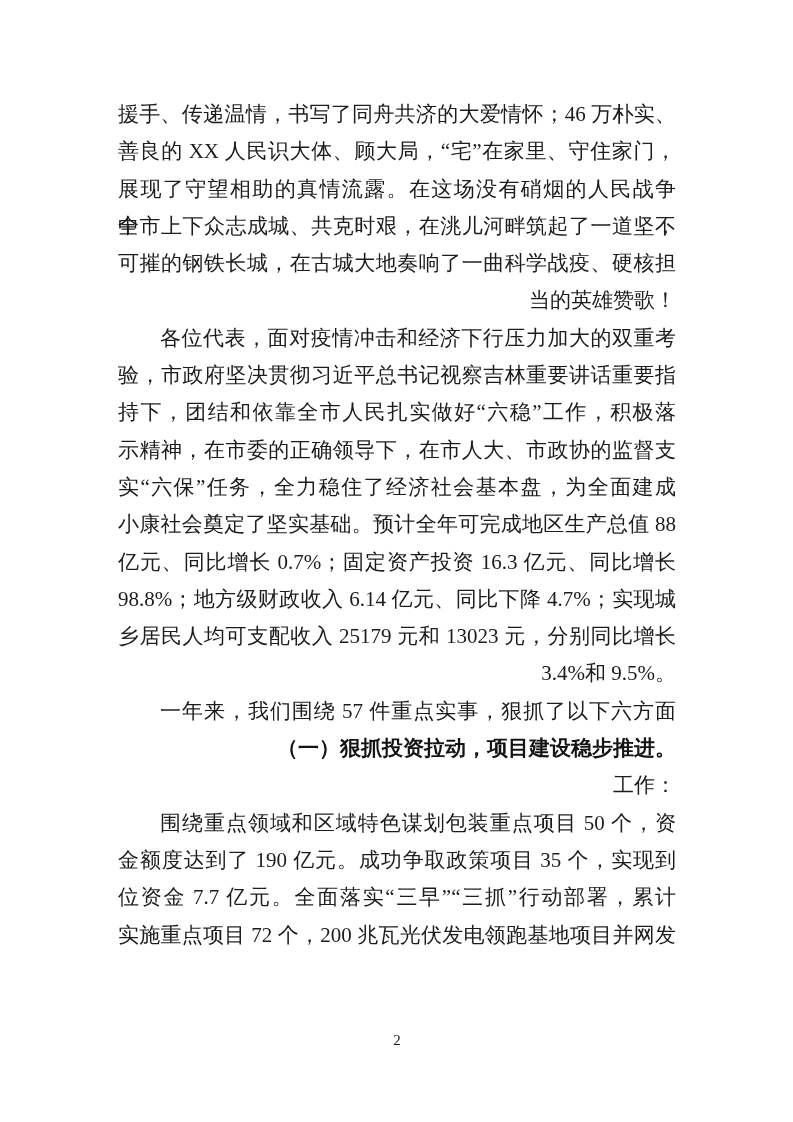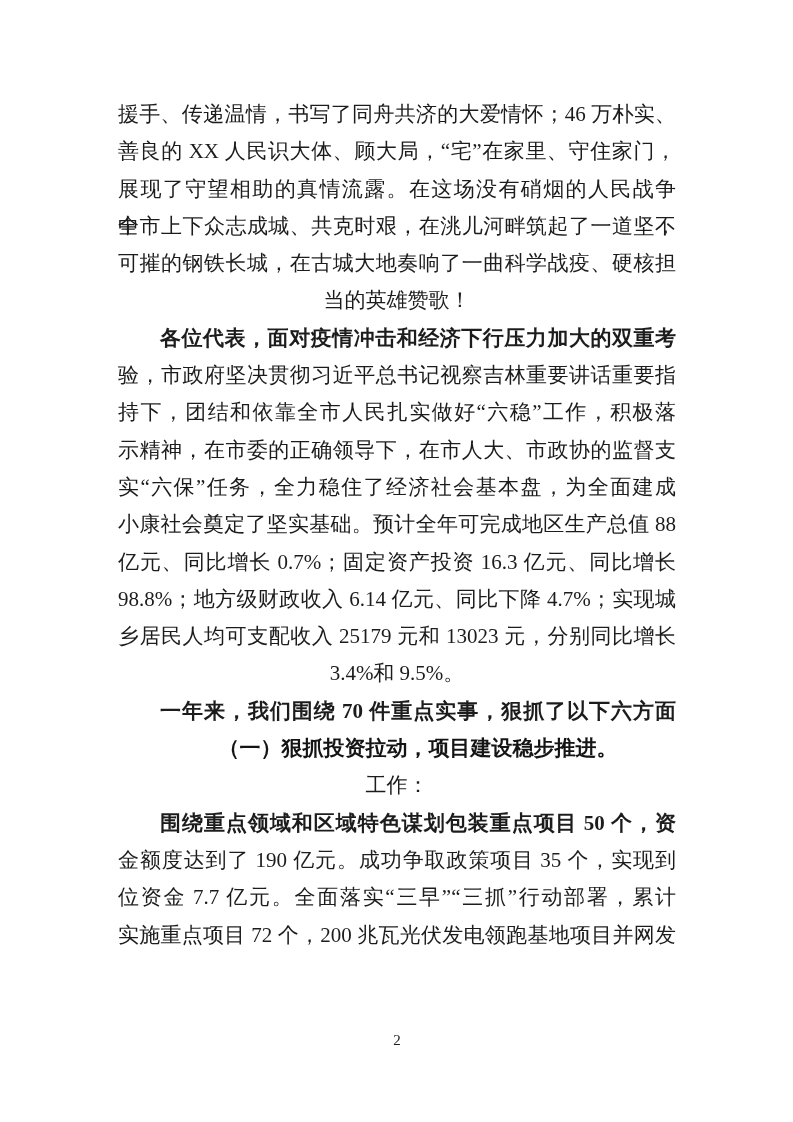--- a/index.html
+++ b/index.html
@@ -25,32 +25,31 @@
     position: absolute;
     left: 118px;
     top: 96px;
     width: 558px;
     color: #1c1c1c;
     font-size: 21px;
     line-height: 37.3px;
   }
   .ln {
     height: 37.3px;
-    text-align: center;
+    text-align: right;
   }
   
   .ln.j {
     text-align: justify;
     text-align-last: justify;
     text-justify: inter-character;
   }
   
   .ln.ind {
     text-indent: 2em;
-    font-weight: bold;
   }
   
   .ln.head {
     font-weight: bold;
     color: #141414;
   }
   .page-footer {
     position: absolute;
     left: 118px;
     top: 1030px;
@@ -80,21 +79,21 @@
     <div class="ln j">验，市政府坚决贯彻习近平总书记视察吉林重要讲话重要指</div>
     <div class="ln j">持下，团结和依靠全市人民扎实做好“六稳”工作，积极落</div>
     <div class="ln j">示精神，在市委的正确领导下，在市人大、市政协的监督支</div>
     <div class="ln j">实“六保”任务，全力稳住了经济社会基本盘，为全面建成</div>
     <div class="ln j">小康社会奠定了坚实基础。预计全年可完成地区生产总值 88</div>
     <div class="ln j">亿元、同比增长 0.7%；固定资产投资 16.3 亿元、同比增长</div>
     <div class="ln j">98.8%；地方级财政收入 6.14 亿元、同比下降 4.7%；实现城</div>
     <div class="ln j">乡居民人均可支配收入 25179 元和 13023 元，分别同比增长</div>
     <div class="ln">3.4%和 9.5%。</div>
 
-    <div class="ln j ind">一年来，我们围绕 70 件重点实事，狠抓了以下六方面</div>
+    <div class="ln j ind">一年来，我们围绕 57 件重点实事，狠抓了以下六方面</div>
     <div class="ln ind head">（一）狠抓投资拉动，项目建设稳步推进。</div>
 
     <div class="ln">工作：</div>
 
     <div class="ln j ind">围绕重点领域和区域特色谋划包装重点项目 50 个，资</div>
     <div class="ln j">金额度达到了 190 亿元。成功争取政策项目 35 个，实现到</div>
     <div class="ln j">位资金 7.7 亿元。全面落实“三早”“三抓”行动部署，累计</div>
     <div class="ln j">实施重点项目 72 个，200 兆瓦光伏发电领跑基地项目并网发</div>
 
   </div>

